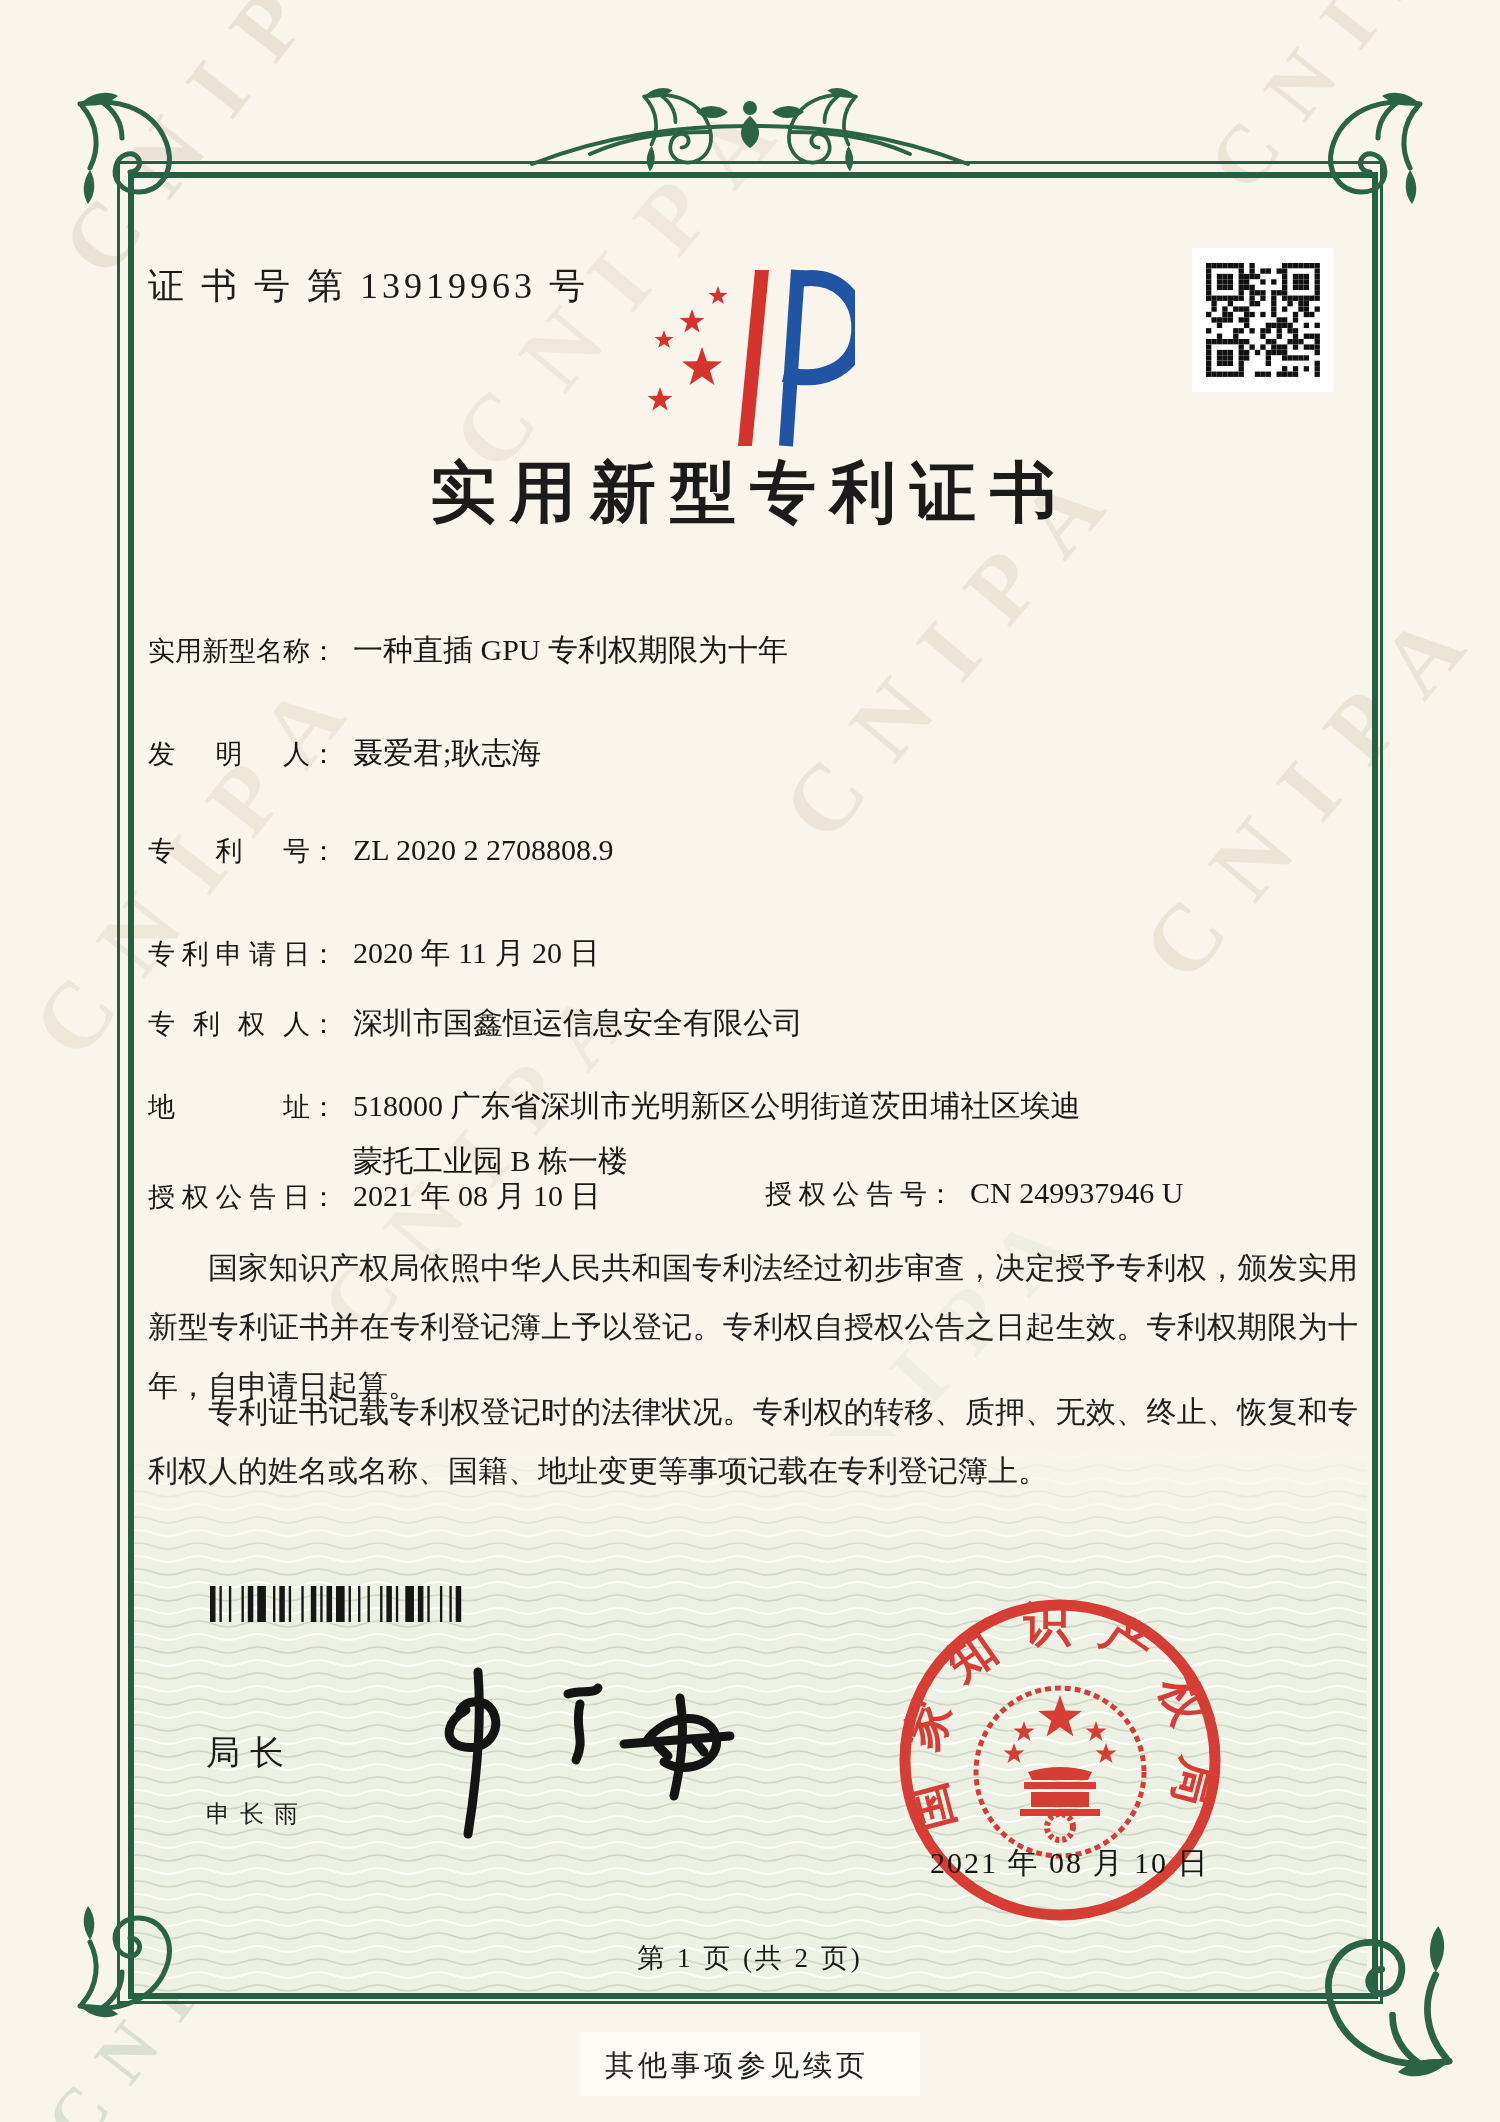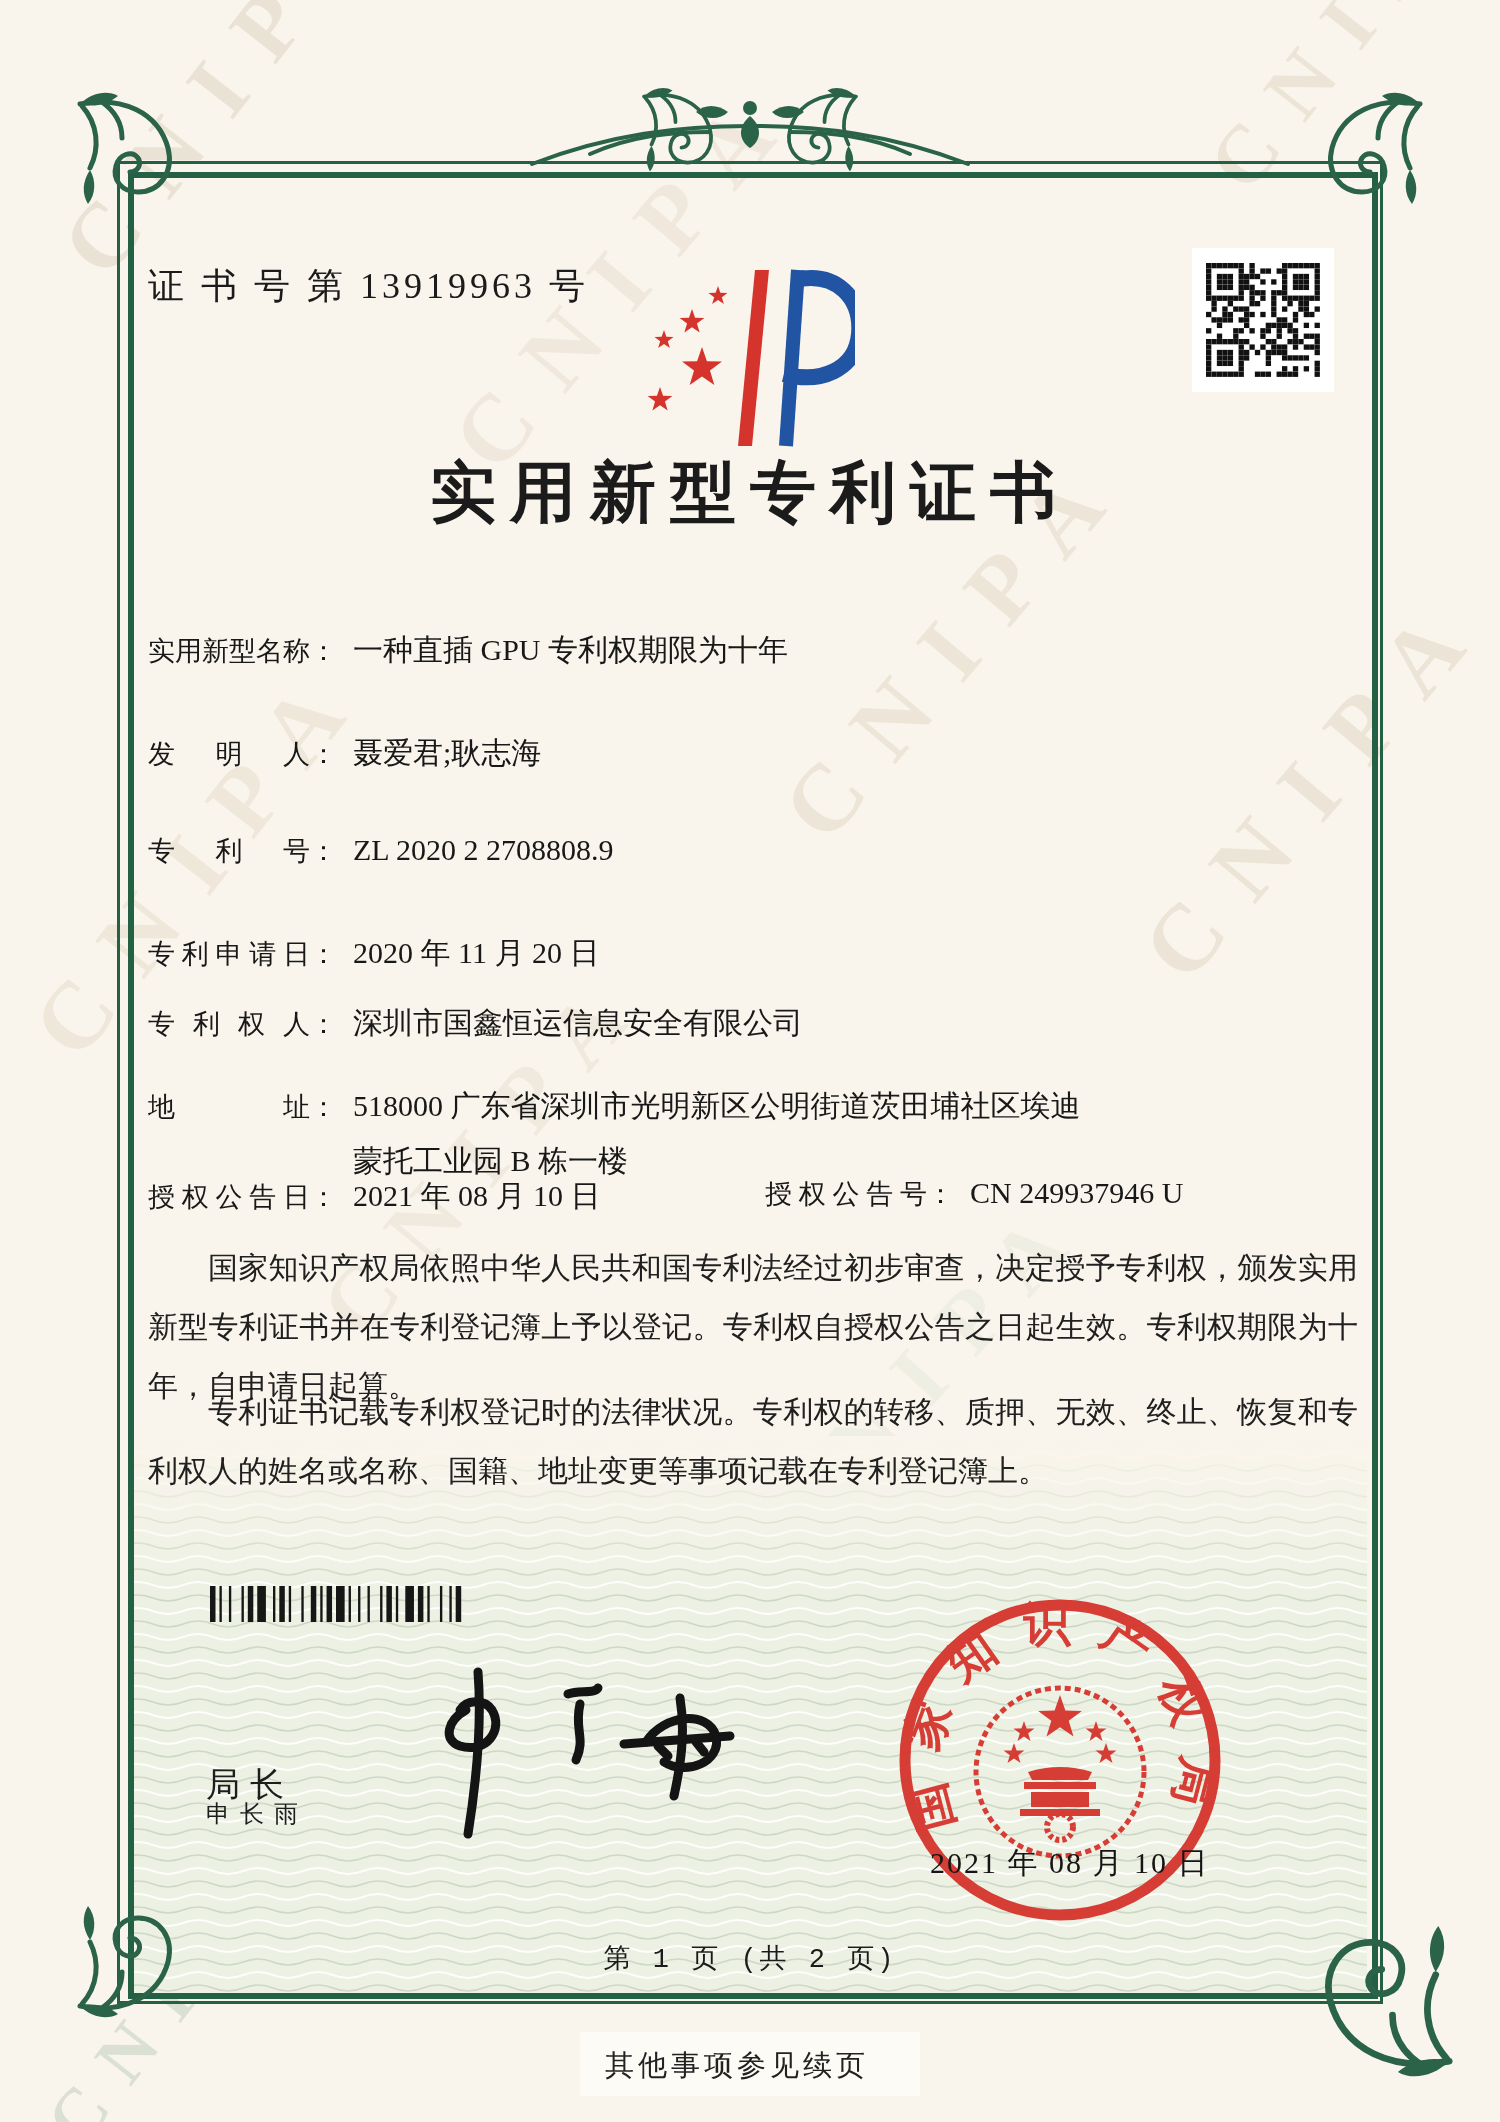--- a/index.html
+++ b/index.html
@@ -30,29 +30,29 @@
   
   .para{position:absolute;left:148px;width:1210px;font-size:30px;line-height:59px;
         text-align:justify;text-indent:2em;z-index:4;color:#202020;margin:0;}
   
   .waveband{position:absolute;left:133px;top:1436px;width:1234px;height:557px;z-index:1;overflow:hidden;}
   .wavefade{position:absolute;left:133px;top:1436px;width:1234px;height:150px;z-index:1;
             background:linear-gradient(#faf5ec,rgba(250,245,236,0));}
   
   .barcode{position:absolute;left:210px;top:1586px;z-index:4;}
   .bureau-title{position:absolute;left:206px;top:1730px;font-size:34px;letter-spacing:10px;
-                font-family:Liberation Sans, sans-serif;color:#1d1d1d;z-index:4;margin-top:32px;}
+                font-family:Liberation Sans, sans-serif;color:#1d1d1d;z-index:4;}
   .bureau-name{position:absolute;left:206px;top:1798px;font-size:24px;letter-spacing:10px;
                font-family:"Liberation Sans","DejaVu Sans",sans-serif;color:#1d1d1d;z-index:4;}
   .signature{position:absolute;left:408px;top:1664px;z-index:5;}
   .seal{position:absolute;left:890px;top:1590px;z-index:5;opacity:.95;}
   .seal-date{position:absolute;left:930px;top:1843px;width:380px;font-size:30px;letter-spacing:2px;
              color:#151515;z-index:6;}
   .page-footer{position:absolute;left:0;top:1940px;width:1500px;text-align:center;font-size:27px;
-               letter-spacing:3px;z-index:4;font-family:Liberation Mono, monospace;}
+               letter-spacing:3px;z-index:4;}
   .cont-box{position:absolute;left:580px;top:2032px;width:340px;height:64px;background:#fdfbf5;z-index:3;}
   .cont-note{position:absolute;left:0;top:2046px;width:1474px;text-align:center;font-size:29px;
              letter-spacing:4px;z-index:4;color:#222;}
 </style>
 </head>
 <body>
 
 <div class="page">
 
   <svg width="0" height="0" style="position:absolute">

